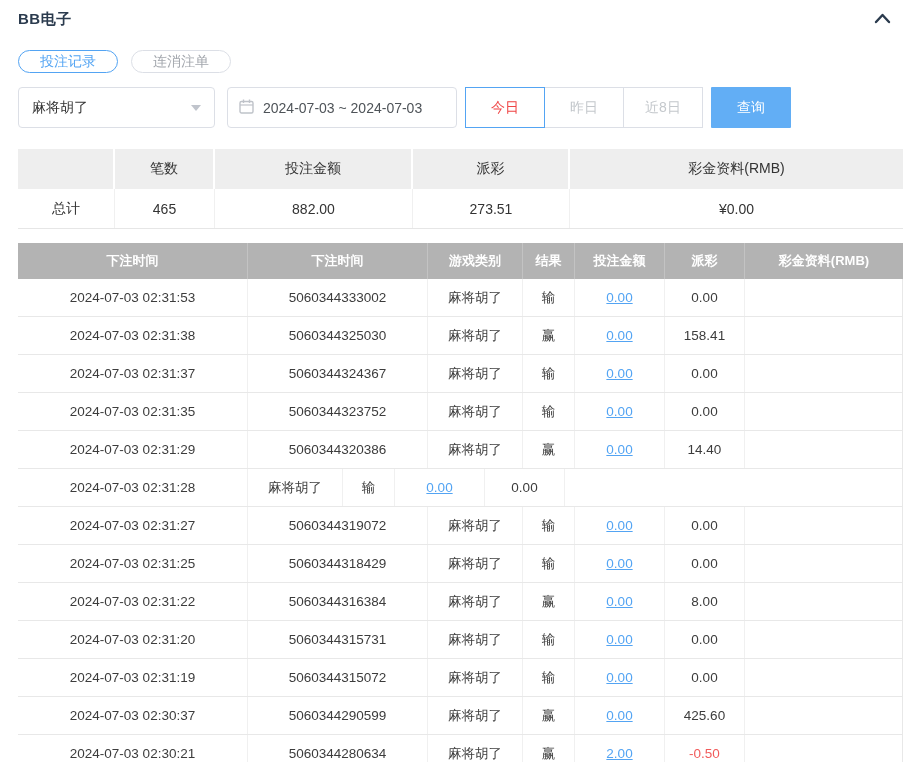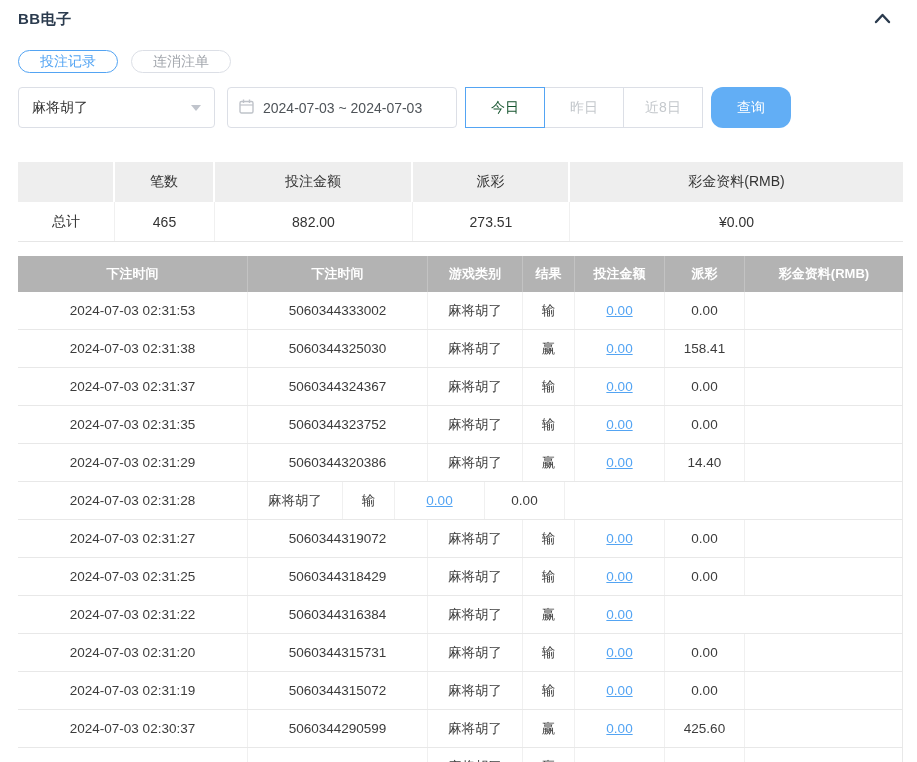--- a/index.html
+++ b/index.html
@@ -26,27 +26,27 @@
             padding: 0 13px; font-size: 14px; color: #333; cursor: pointer; background: #fff; }
   .caret-down { width: 0; height: 0; border-left: 5px solid transparent;
                 border-right: 5px solid transparent; border-top: 6px solid #c0c4cc; }
   .date-field { margin-left: 12px; width: 230px; height: 41px; border: 1px solid #dcdfe6;
                 border-radius: 4px; display: flex; align-items: center; gap: 9px;
                 padding: 14px 11px; font-size: 14px; color: #4e5358; cursor: pointer; background: #fff; }
   .btn-group { display: flex; margin-left: 8px; }
   .qbtn { height: 41px; width: 80px; display: flex; align-items: center; justify-content: center;
           font-size: 14px; background: #fff; border: 1px solid #dcdfe6; margin-left: -1px; cursor: pointer; }
   .qbtn:first-child { margin-left: 0; }
-  .qbtn.active { border: 1px solid #53a4f3; color: #14532d; z-index: 2; position: relative; }
+  .qbtn.active { border: 1px solid #53a4f3; color: #ef4444; z-index: 2; position: relative; }
   .qbtn.idle { color: #c4c8cc; }
   .search-btn { margin-left: 8px; width: 80px; height: 41px; background: #62aef5; color: #fff;
-                border: none; border-radius: 12px; font-size: 14px; cursor: pointer; }
-
-  
-  .summary { width: 885px; margin-top: 34px; }
+                border: none; border-radius: 1px; font-size: 14px; cursor: pointer; }
+
+  
+  .summary { width: 885px; margin-top: 21px; }
   .sum-header { display: flex; height: 40px; }
   .sum-header .cell { background: #eeeeee; display: flex; align-items: center; justify-content: center;
                       font-size: 14px; color: #333; border-right: 2px solid #fff; }
   .sum-header .cell:last-child { border-right: none; }
   .sum-row { display: flex; height: 40px; border-bottom: 1px solid #e6e6e6; font-size: 14px; }
   .sum-row .cell { display: flex; align-items: center; justify-content: center; border-right: 1px solid #f0f0f0; }
   .sum-row .cell:last-child { border-right: none; }
   .s1 { width: 97px; } .s2 { width: 100px; } .s3 { width: 198px; } .s4 { width: 157px; } .s5 { flex: 1; }
 
   
@@ -240,20 +240,21 @@
           <div class="cell c7"></div>
         </div>
         <div class="rec-row">
           <div class="cell c1">2024-07-03 02:31:22</div>
           <div class="cell c2">5060344316384</div>
           <div class="cell c3">麻将胡了</div>
           <div class="cell c4">赢</div>
           <div class="cell c5">
             <a class="bet-link">0.00</a>
           </div>
+          <div class="cell c6">8.00</div>
           <div class="cell c7"></div>
         </div>
         <div class="rec-row">
           <div class="cell c1">2024-07-03 02:31:20</div>
           <div class="cell c2">5060344315731</div>
           <div class="cell c3">麻将胡了</div>
           <div class="cell c4">输</div>
           <div class="cell c5">
             <a class="bet-link">0.00</a>
           </div>

